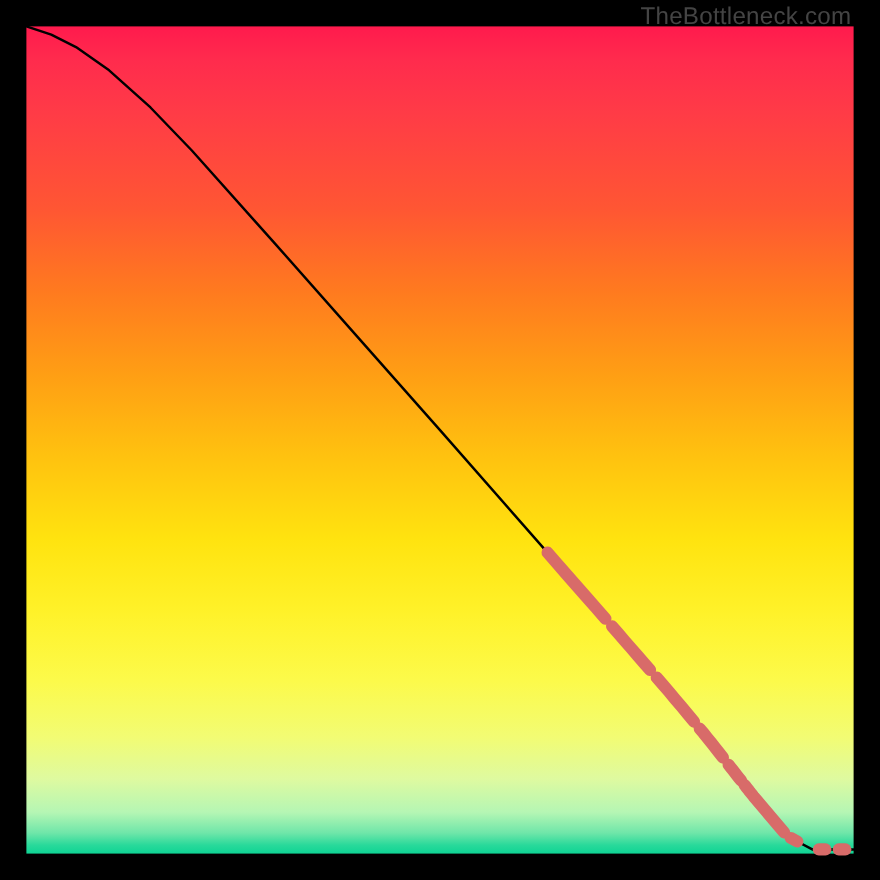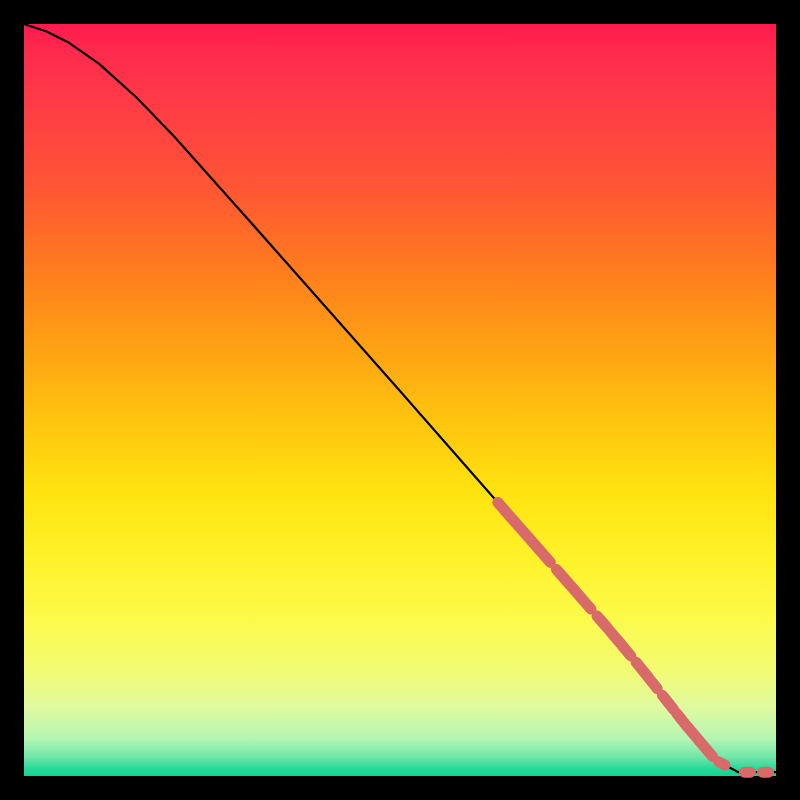--- a/index.html
+++ b/index.html
@@ -72,20 +72,21 @@
     fill: none;
     stroke: #d86b69;
     stroke-width: 11;
     stroke-linecap: round;
   }
 </style>
 </head>
 <body>
 
 <div class="frame">
+  <div class="watermark">TheBottleneck.com</div>
 
   <div class="plot">
     <svg class="curve" viewBox="0 0 752 752">
       <path id="main-path" class="main-line" d="M0.0 0.0 L22.6 7.5 L45.1 18.8 L75.2 39.9 L112.8 73.7 L150.4 112.8 L225.6 197.0 L300.8 282.0 L376.0 367.0 L451.2 452.7 L526.4 538.4 L586.6 607.6 L616.6 643.7 L639.2 672.3 L661.8 700.9 L691.8 736.2 L714.4 748.2 L752.0 748.2"></path>
       <g id="ribbon-group">
           <path class="ribbon" d="M473.8 478.4 L482.5 488.4 L491.3 498.4 L500.1 508.4 L508.9 518.4 L517.6 528.4 L526.4 538.4"></path>
           <path class="ribbon" d="M532.4 545.4 L538.2 552.0 L543.9 558.6 L549.7 565.2 L555.5 571.9 L561.2 578.5 L567.0 585.1"></path>
           <path class="ribbon" d="M573.0 592.0 L578.7 598.5 L584.3 605.0 L589.9 611.7 L595.6 618.4 L601.2 625.2 L606.9 632.0"></path>
           <path class="ribbon" d="M612.1 638.3 L615.6 642.5 L619.1 646.9 L622.7 651.3 L626.2 655.8 L629.7 660.2 L633.2 664.7"></path>
           <path class="ribbon" d="M638.4 671.3 L640.3 673.7 L642.2 676.1 L644.1 678.5 L646.0 680.9 L647.8 683.2 L649.7 685.6"></path>

